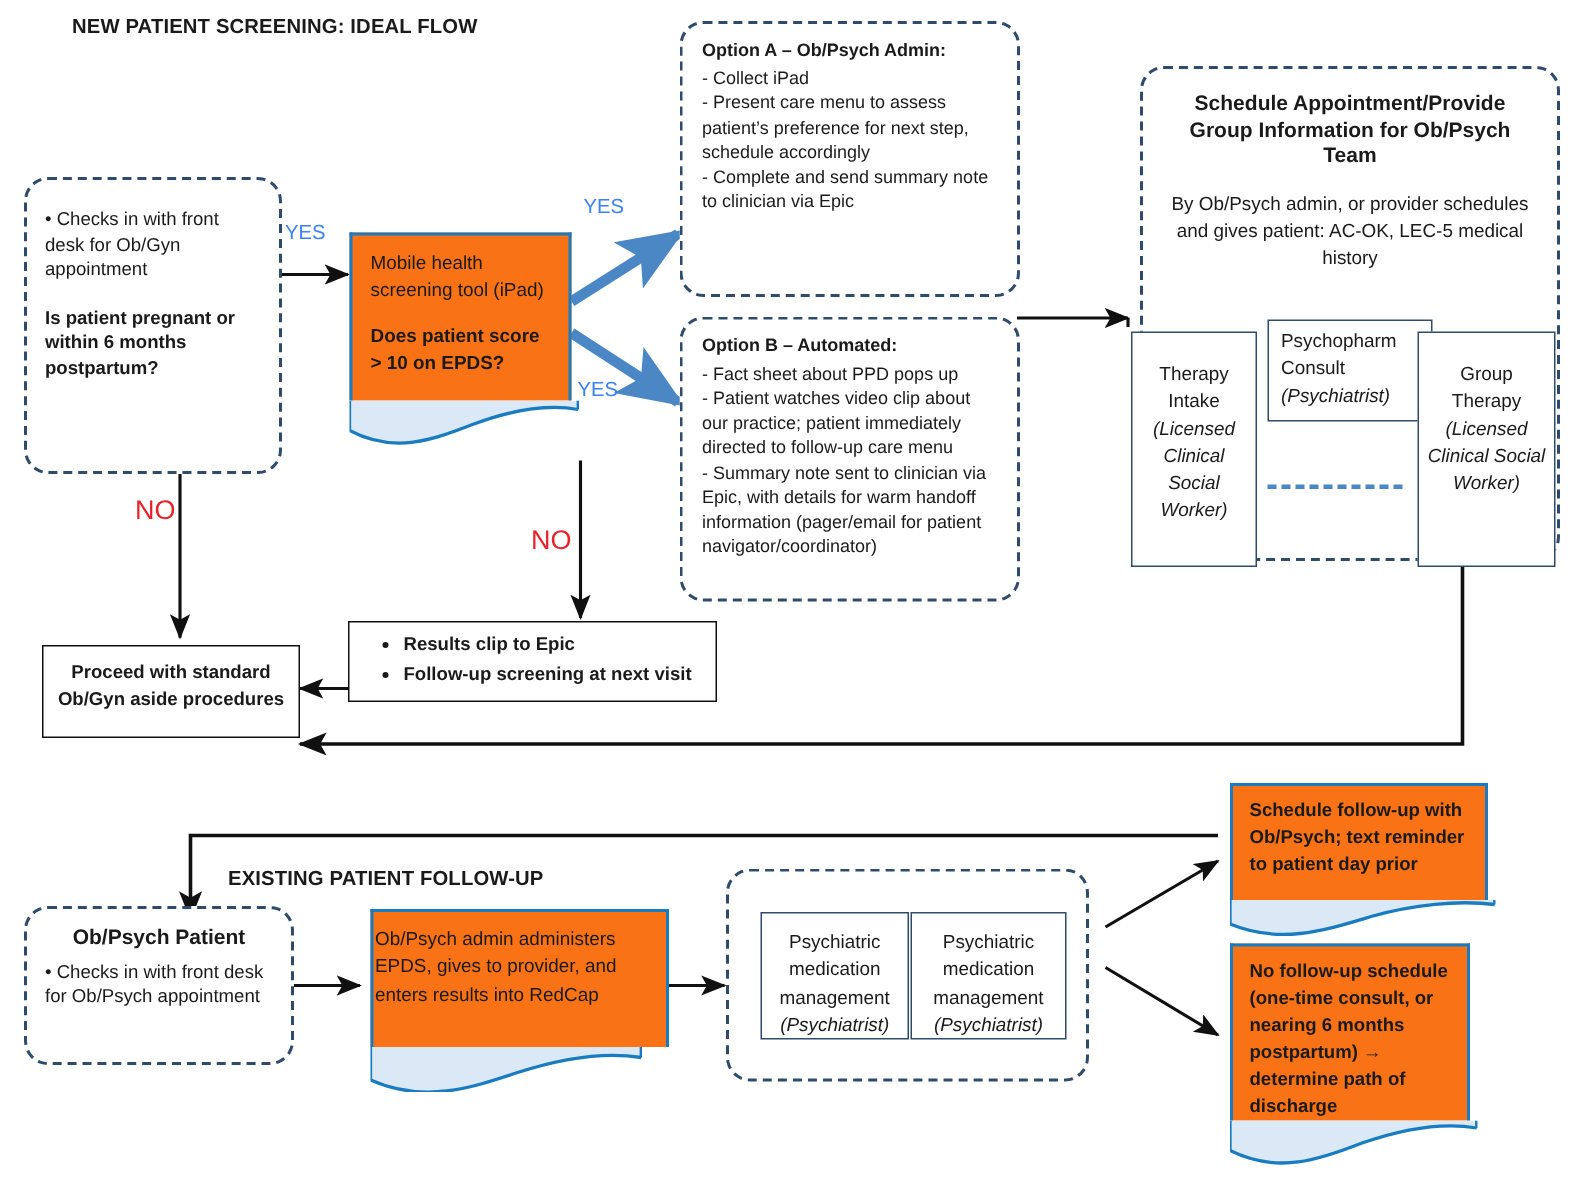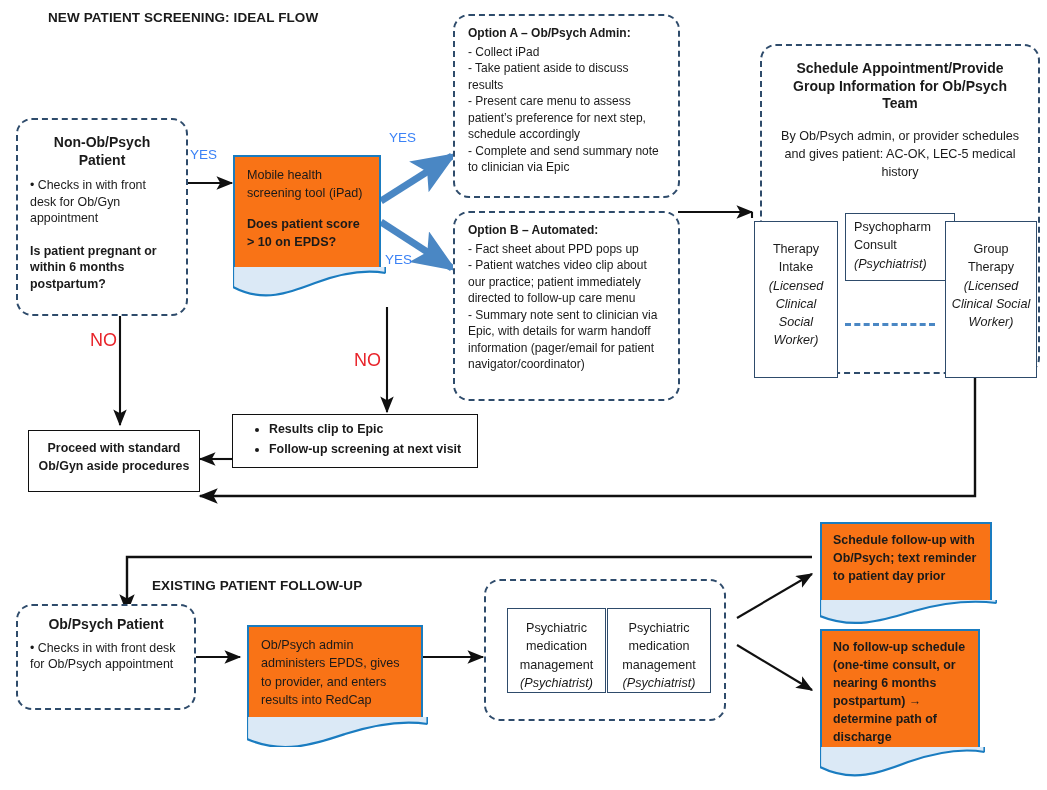--- a/index.html
+++ b/index.html
@@ -102,41 +102,39 @@
 
   <div class="txt t-title" style="left:152px;top:578px;width:340px;">EXISTING PATIENT FOLLOW-UP</div>
 
   <div class="txt yes" style="left:190px;top:147px;">YES</div>
   <div class="txt yes" style="left:389px;top:130px;">YES</div>
   <div class="txt yes" style="left:385px;top:252px;">YES</div>
   <div class="txt no" style="left:90px;top:330px;">NO</div>
   <div class="txt no" style="left:354px;top:350px;">NO</div>
 
   <div class="node dashed-round" style="left:16px;top:118px;width:172px;height:198px;padding:10px 12px 0 12px;">
-    <div class="t-head c" style="margin-top:4px;">Non-Ob/Psych Patient</div>
     <div class="t-body" style="margin-top:8px;">• Checks in with front desk for Ob/Gyn appointment</div>
     <div class="t-body b" style="margin-top:16px;">Is patient pregnant or within 6 months postpartum?</div>
   </div>
 
   <div class="node doc" style="left:233px;top:155px;width:148px;height:112px;padding:9px 10px 0 12px;">
     <div class="t-node">Mobile health screening tool (iPad)</div>
     <div class="t-node b" style="margin-top:12px;">Does patient score &gt; 10 on EPDS?</div>
     <div class="wave">
       <svg width="153" height="30" viewBox="0 0 153 30" style="display:block">
         <path d="M0,0 L0,20 C30,36 56,26 82,16 C106,7 130,2 152.5,6 L152.5,0" fill="#dbe9f6" stroke="none"></path>
         <path d="M0,20 C30,36 56,26 82,16 C106,7 130,2 152.5,6" fill="none" stroke="#1a7cc0" stroke-width="2.2"></path>
         <path d="M0,0 L0,20 M152.5,0 L152.5,6" stroke="#1a7cc0" stroke-width="2.2" fill="none"></path>
       </svg>
     </div>
   </div>
 
   <div class="node dashed-round" style="left:453px;top:14px;width:227px;height:184px;padding:9px 12px 0 13px;">
     <div class="t-small b">Option A – Ob/Psych Admin:</div>
     <div class="t-small" style="margin-top:2px;">- Collect iPad</div>
-    <div class="t-small">- Take patient aside to discuss results</div>
     <div class="t-small">- Present care menu to assess patient’s preference for next step, schedule accordingly</div>
     <div class="t-small">- Complete and send summary note to clinician via Epic</div>
   </div>
 
   <div class="node dashed-round" style="left:453px;top:211px;width:227px;height:190px;padding:9px 12px 0 13px;">
     <div class="t-small b">Option B – Automated:</div>
     <div class="t-small" style="margin-top:2px;">- Fact sheet about PPD pops up</div>
     <div class="t-small">- Patient watches video clip about our practice; patient immediately directed to follow-up care menu</div>
     <div class="t-small">- Summary note sent to clinician via Epic, with details for warm handoff information (pager/email for patient navigator/coordinator)</div>
   </div>
@@ -173,21 +171,21 @@
 
   <div class="node solid-box" style="left:28px;top:430px;width:172px;height:62px;padding:9px 8px 0 8px;">
     <div class="t-body b c" style="line-height:1.42;">Proceed with standard Ob/Gyn aside procedures</div>
   </div>
 
   <div class="node dashed-round" style="left:16px;top:604px;width:180px;height:106px;padding:10px 12px 0 12px;">
     <div class="t-head c">Ob/Psych Patient</div>
     <div class="t-body" style="margin-top:6px;">• Checks in with front desk for Ob/Psych appointment</div>
   </div>
 
-  <div class="node doc" style="left:247px;top:625px;width:176px;height:92px;padding:9px 10px 0 12px;">
+  <div class="node doc" style="left:247px;top:606px;width:199px;height:92px;padding:9px 10px 0 1px;">
     <div class="t-node">Ob/Psych admin administers EPDS, gives to provider, and enters results into RedCap</div>
     <div class="wave">
       <svg width="181" height="30" viewBox="0 0 181 30" style="display:block">
         <path d="M0,0 L0,22 C36,38 68,27 98,17 C126,8 156,3 180.5,7 L180.5,0" fill="#dbe9f6" stroke="none"></path>
         <path d="M0,22 C36,38 68,27 98,17 C126,8 156,3 180.5,7" fill="none" stroke="#1a7cc0" stroke-width="2.2"></path>
         <path d="M0,0 L0,22 M180.5,0 L180.5,7" stroke="#1a7cc0" stroke-width="2.2" fill="none"></path>
       </svg>
     </div>
   </div>
 

